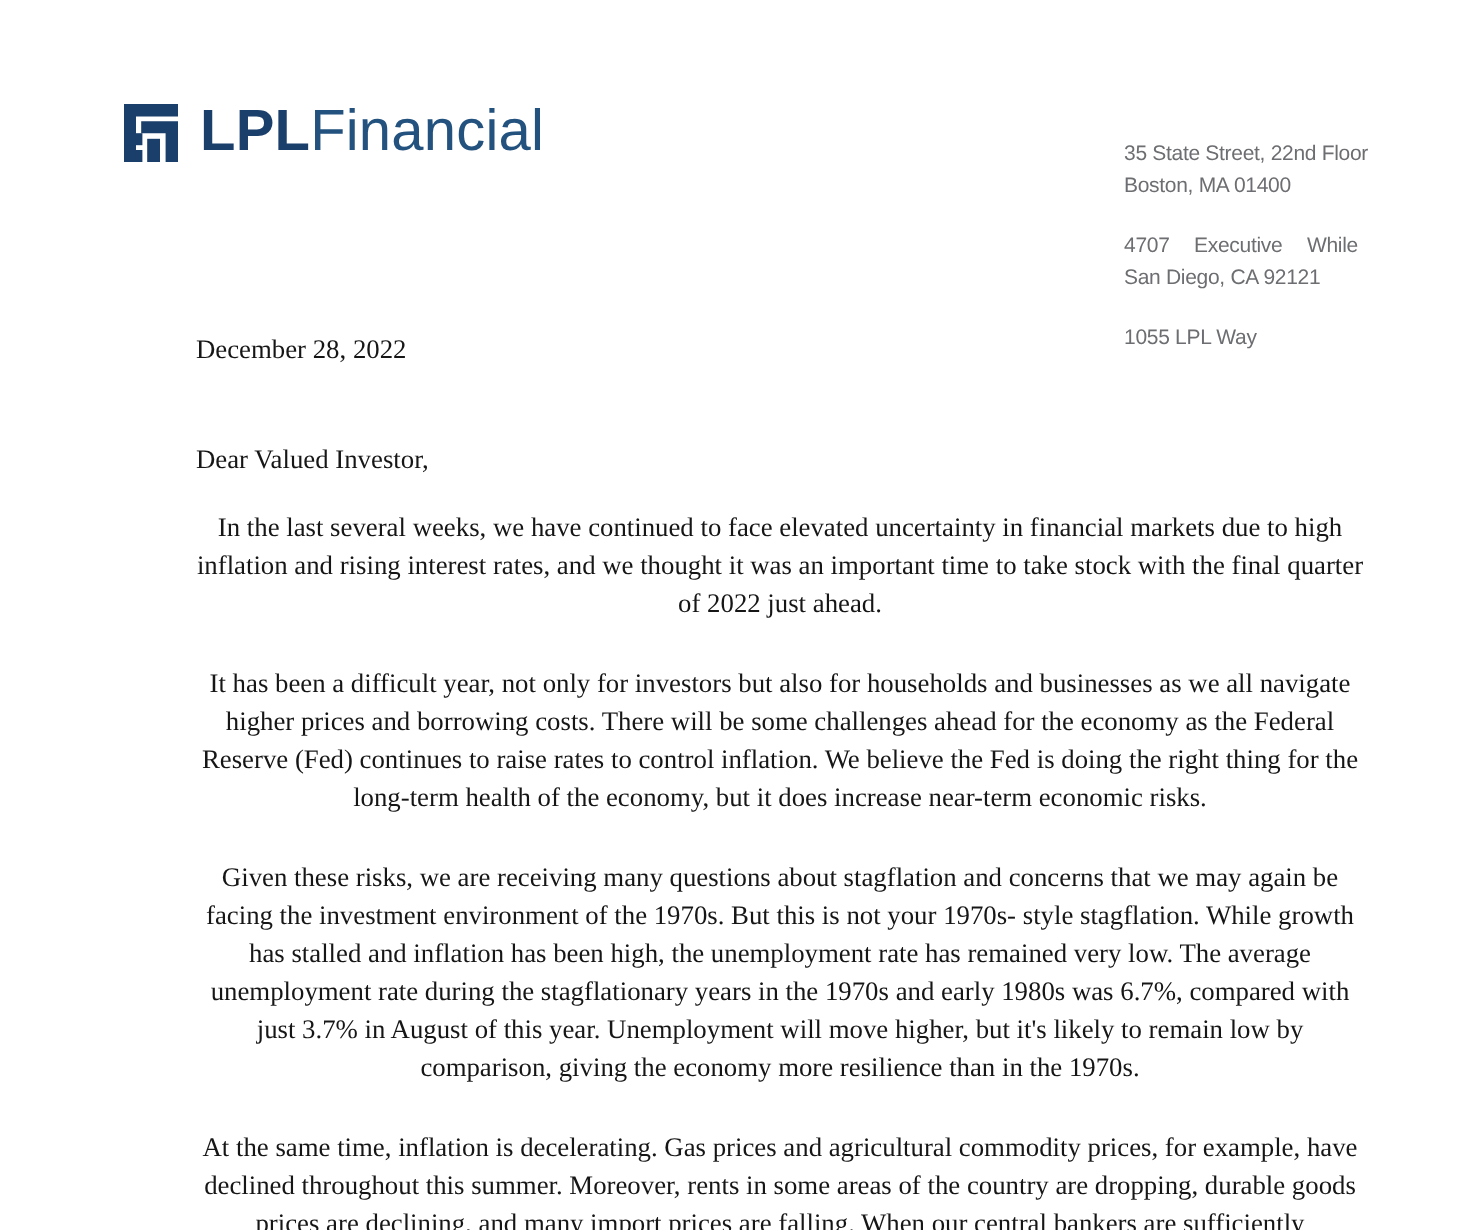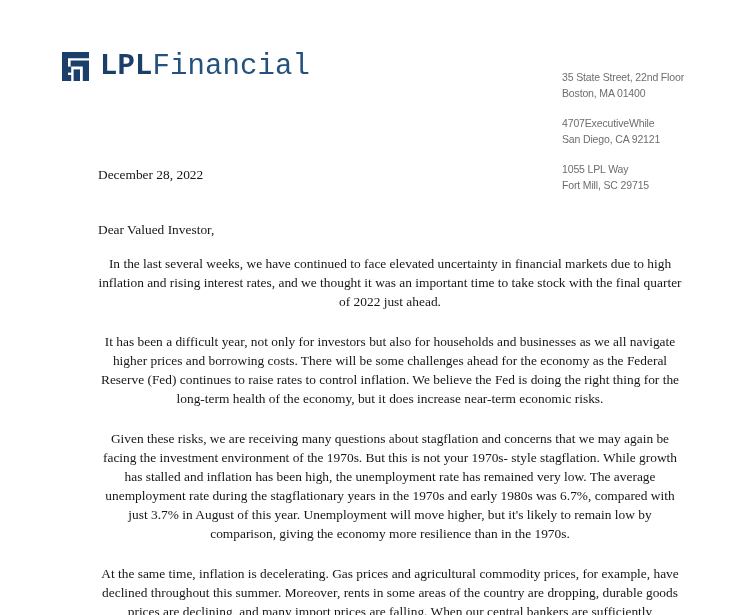--- a/index.html
+++ b/index.html
@@ -43,21 +43,21 @@
 
   .logo-mark {
     width: 27px;
     height: 29px;
     display: block;
     flex: 0 0 auto;
   }
 
   .logo-wordmark {
     margin-left: 11px;
-    font-family: Liberation Mono, monospace;
+    font-family: Liberation Sans, sans-serif;
     font-size: 29px;
     line-height: 1;
     letter-spacing: 0.1px;
     white-space: nowrap;
     text-align: right;
   }
   .logo-lpl {
     color: #1b3f6b;
     font-weight: 700;
   }
@@ -76,20 +76,21 @@
     font-size: 10.5px;
     line-height: 15.6px;
     color: #6d6e71;
     letter-spacing: -0.15px;
   }
   .address-group { margin-bottom: 15px; }
   .address-group:last-child { margin-bottom: 0; }
   .address-line { white-space: nowrap; }
   .address-line.spread {
     display: flex;
+    justify-content: space-between;
     width: 117px;
   }
 
   
   .letter-body {
     position: absolute;
     top: 0;
     left: 98px;
     width: 584px;
     color: #161616;
@@ -149,21 +150,20 @@
     <div class="address-group">
       <div class="address-line spread">
           <span>4707</span>
           <span>Executive</span>
           <span>While</span>
         </div>
       <div class="address-line">San Diego, CA 92121</div>
     </div>
     <div class="address-group">
       <div class="address-line">1055 LPL Way</div>
-      <div class="address-line">Fort Mill, SC 29715</div>
     </div>
   </div>
 
   <div class="letter-body">
     <div class="date-line">December 28, 2022</div>
     <div class="salutation">Dear Valued Investor,</div>
     <div class="paragraphs">
       <p class="paragraph">In the last several weeks, we have continued to face elevated uncertainty in financial markets due to high inflation and rising interest rates, and we thought it was an important time to take stock with the final quarter of 2022 just ahead.</p>
       <p class="paragraph">It has been a difficult year, not only for investors but also for households and businesses as we all navigate higher prices and borrowing costs. There will be some challenges ahead for the economy as the Federal Reserve (Fed) continues to raise rates to control inflation. We believe the Fed is doing the right thing for the long-term health of the economy, but it does increase near-term economic risks.</p>
       <p class="paragraph">Given these risks, we are receiving many questions about stagflation and concerns that we may again be facing the investment environment of the 1970s. But this is not your 1970s- style stagflation. While growth has stalled and inflation has been high, the unemployment rate has remained very low.  The average unemployment rate during the stagflationary years in the 1970s and early 1980s was 6.7%, compared with just 3.7% in August of this year. Unemployment will move higher, but it's likely to remain low by comparison, giving the economy more resilience than in the 1970s.</p>

